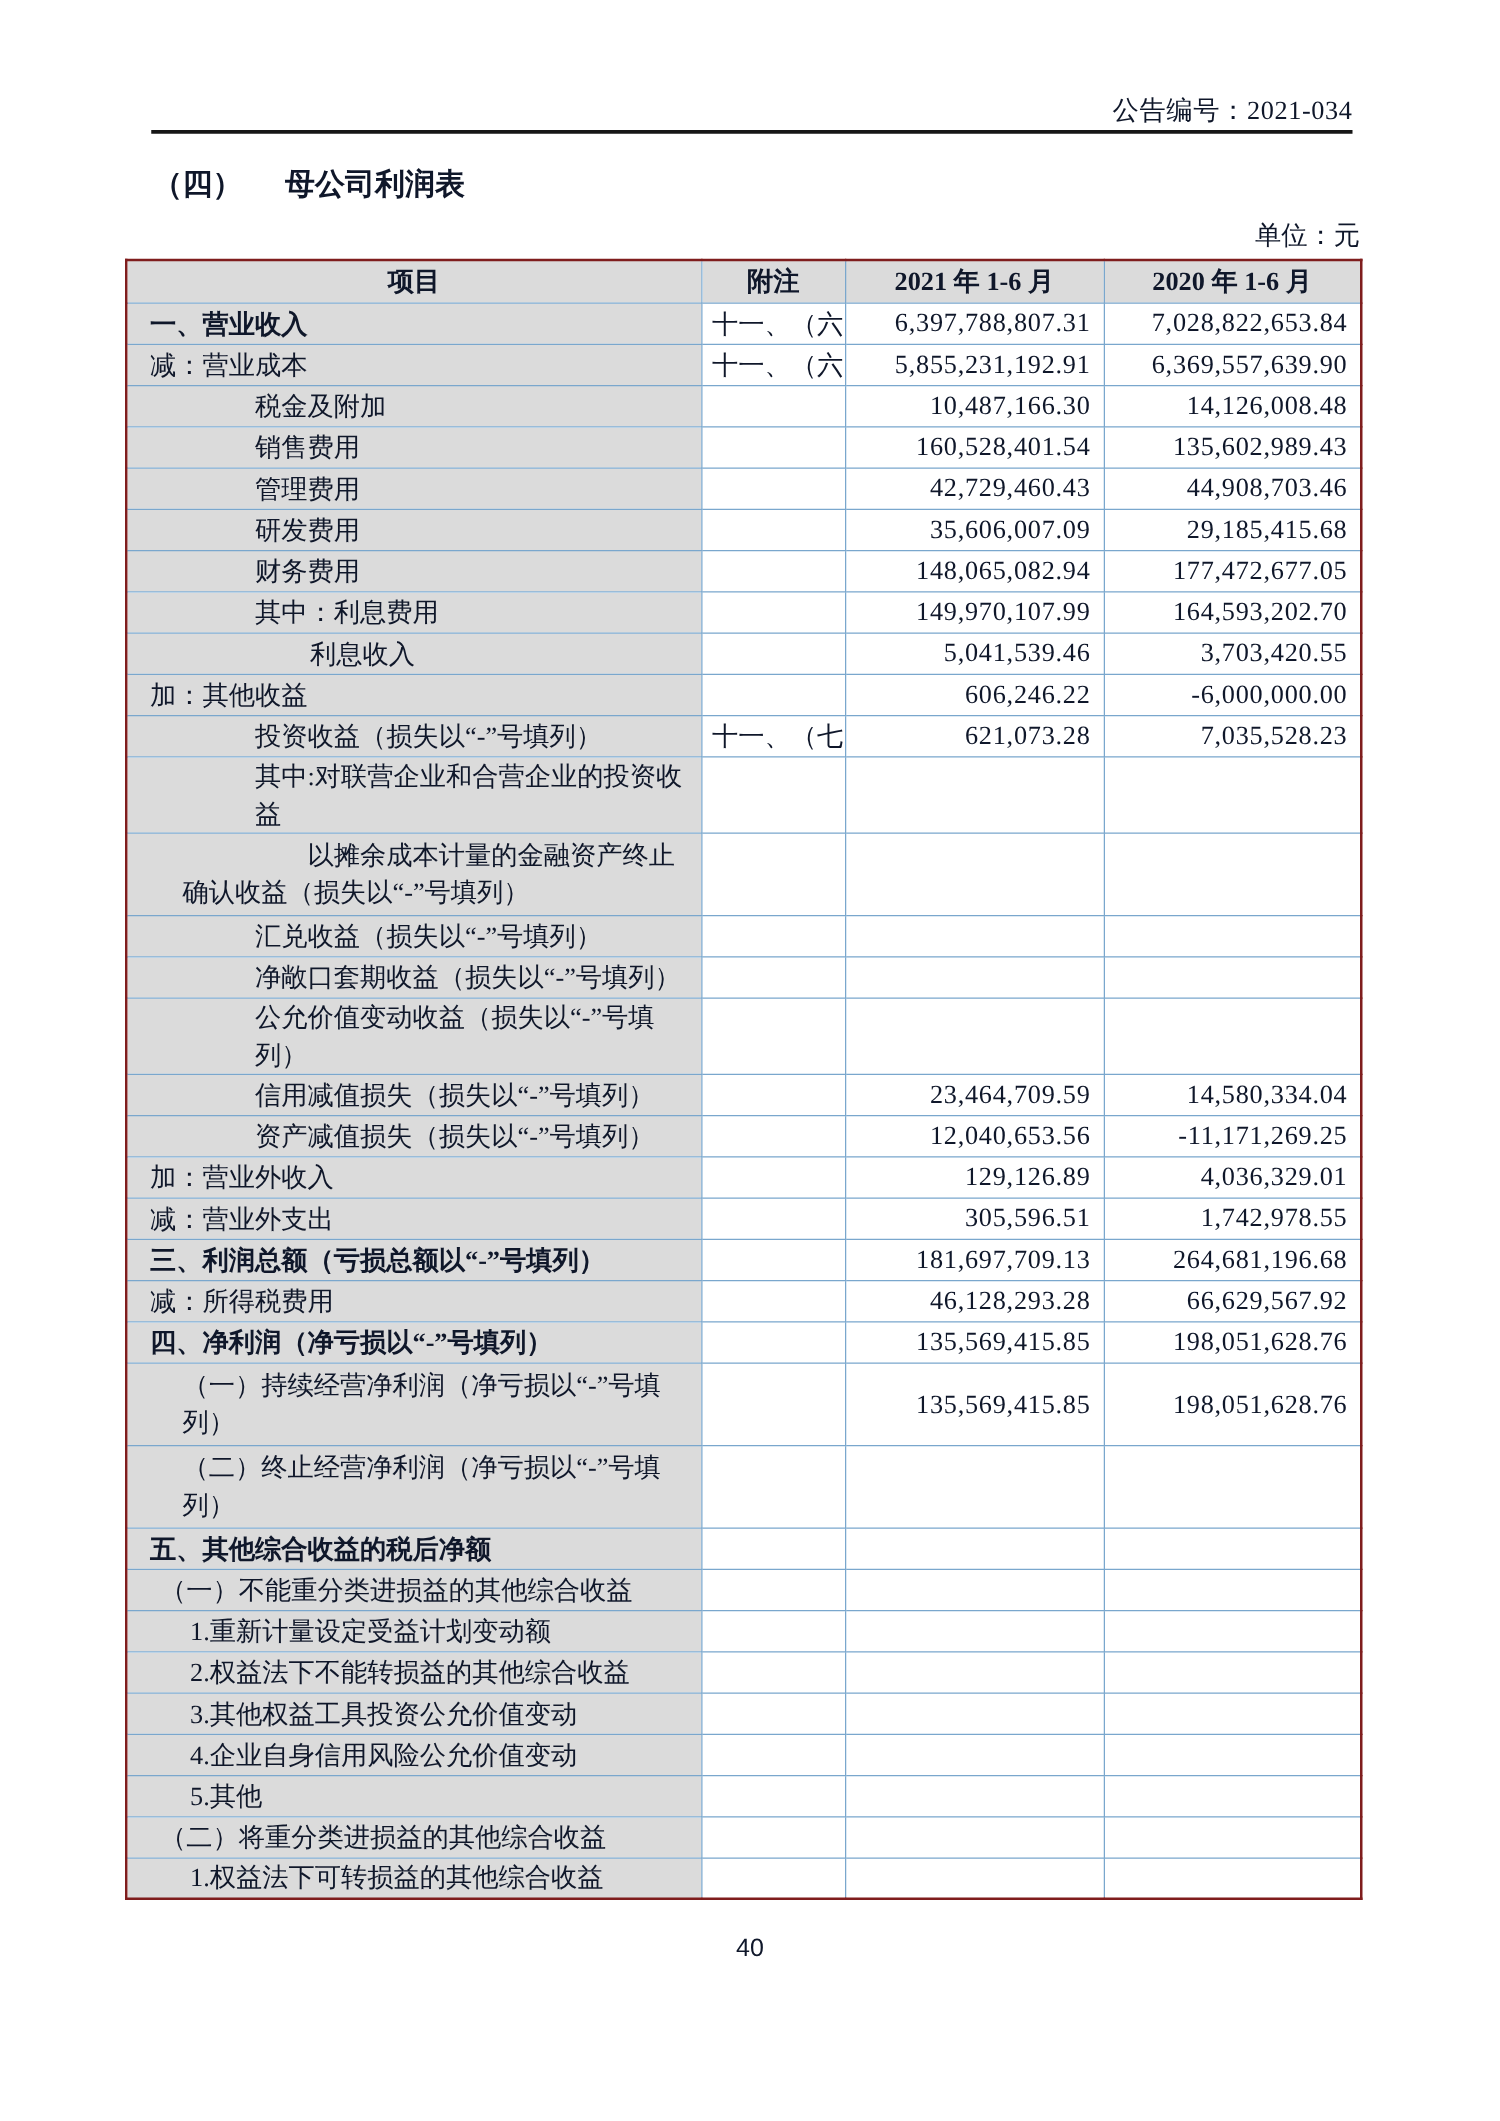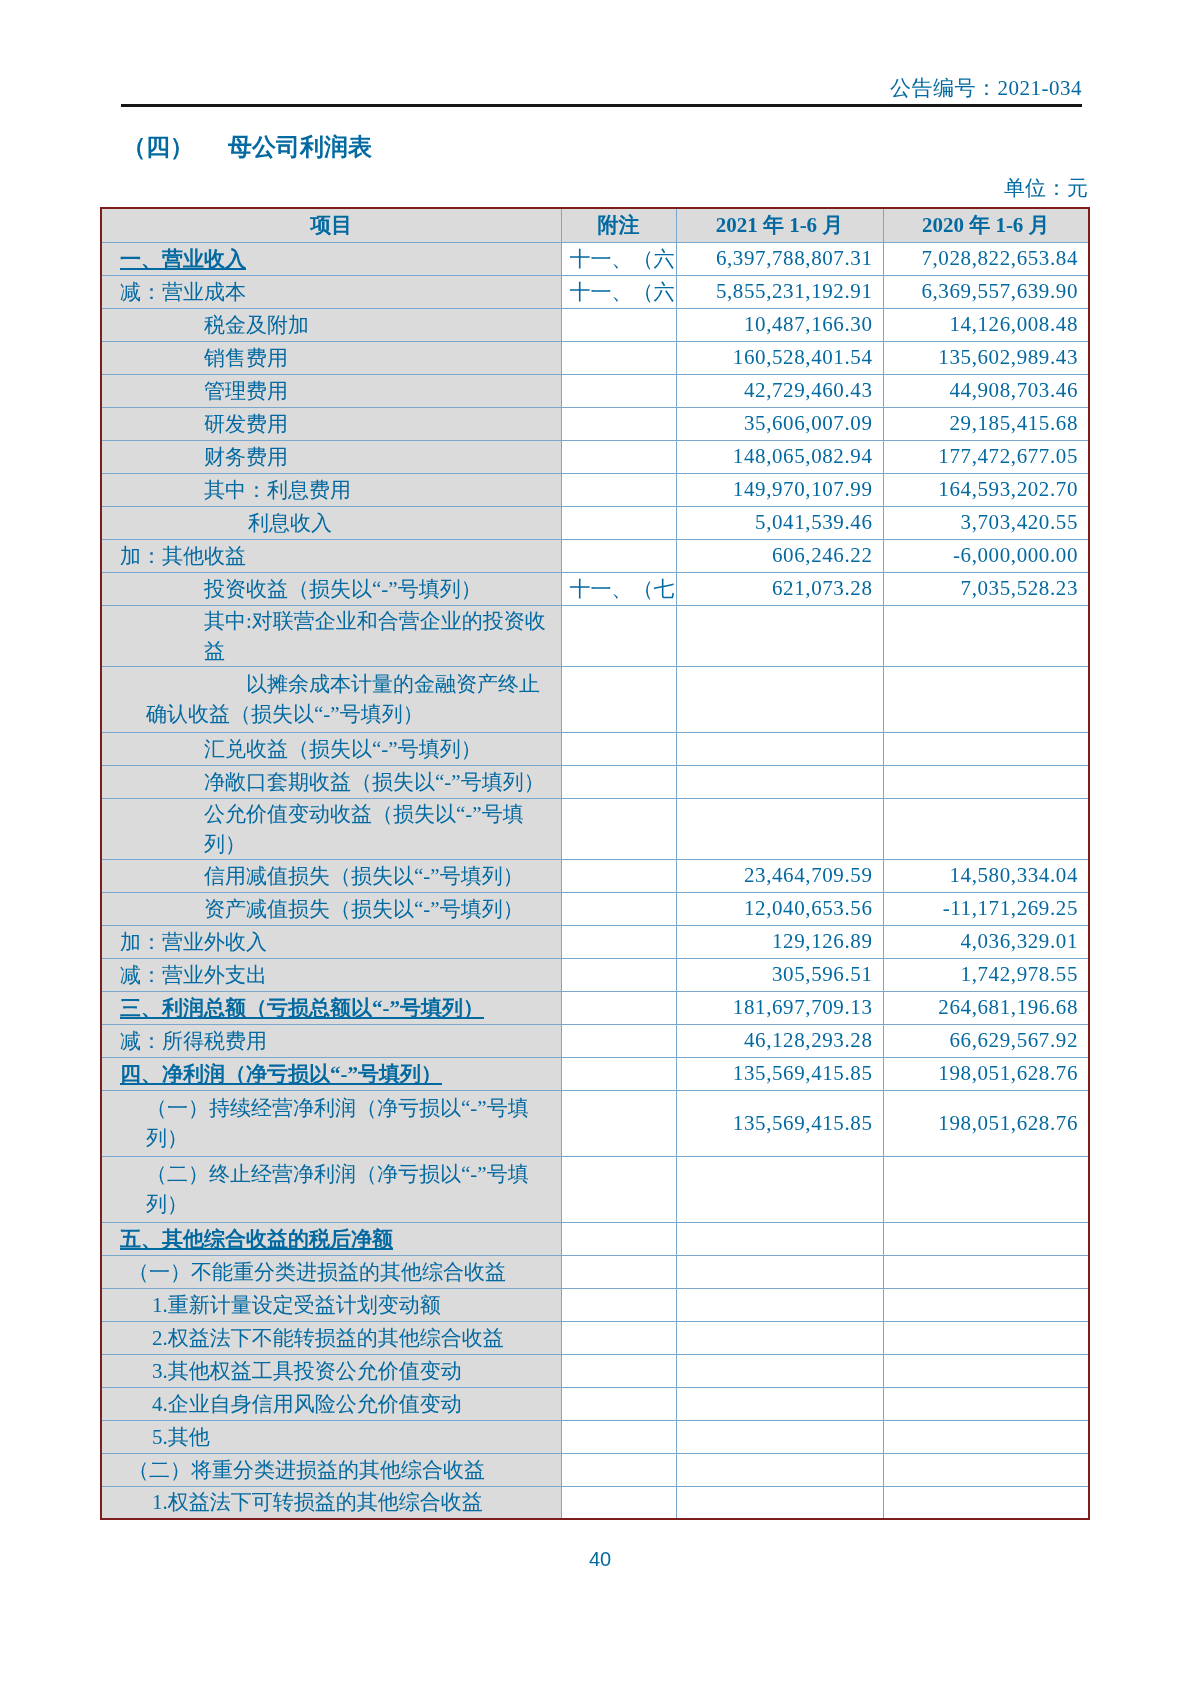--- a/index.html
+++ b/index.html
@@ -6,21 +6,21 @@
     margin: 0;
     padding: 0;
     background: #ffffff;
   }
   .page {
     position: relative;
     width: 1200px;
     height: 1697px;
     background: #ffffff;
     font-family: "Liberation Serif", "DejaVu Serif", serif;
-    color: #0369a1;
+    color: #0f172a;
     overflow: hidden;
   }
   .doc-number {
     position: absolute;
     top: 74px;
     right: 118px;
     font-size: 21px;
     letter-spacing: 0.5px;
     white-space: nowrap;
   }
@@ -79,21 +79,21 @@
     padding-left: 18px;
     line-height: 30px;
   }
   td.note { text-align: center; white-space: nowrap; }
   td.num {
     text-align: right;
     padding-right: 10px;
     letter-spacing: 0.6px;
     white-space: nowrap;
   }
-  tr.bold td.item { font-weight: bold; text-decoration: underline; }
+  tr.bold td.item { font-weight: bold; }
   td.item.ind-1 { padding-left: 102px; }
   td.item.ind-2 { padding-left: 146px; margin-top: 20px; }
   td.item.ind-3 { padding-left: 26px; }
   td.item.ind-4 { padding-left: 50px; }
   td.item.hang { padding-left: 18px; text-indent: 100px; }
   td.item.wrap { line-height: 30px; }
   td.item.hang, td.item.wrap { white-space: normal; padding-left: 44px; }
   .page-number {
     position: absolute;
     top: 1548px;

